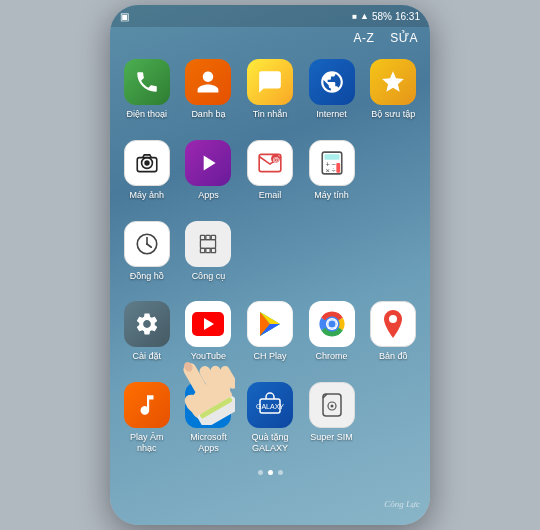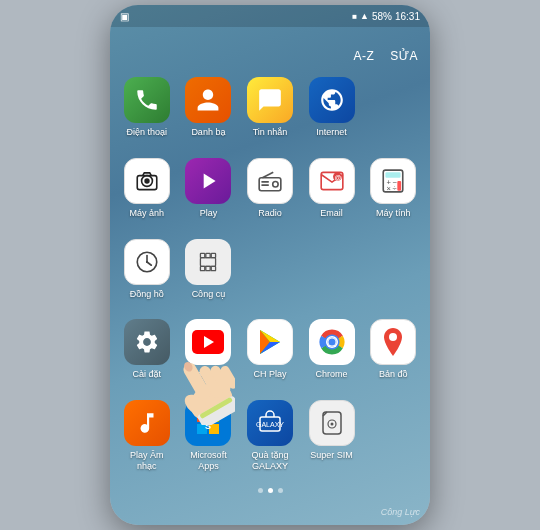--- a/index.html
+++ b/index.html
@@ -47,21 +47,20 @@
       justify-content: flex-end;
       align-items: center;
       padding: 4px 12px;
       gap: 16px;
     }
     .action-btn {
       font-size: 12px;
       color: white;
       font-weight: 500;
       letter-spacing: 0.5px;
-      margin-top: 18px;
     }
     
     .app-grid {
       display: grid;
       grid-template-columns: repeat(5, 1fr);
       gap: 0;
       padding: 4px 6px;
     }
     .app-item {
       display: flex;
@@ -130,25 +129,26 @@
       border-radius: 50%;
       background: rgba(255,255,255,0.5);
     }
     .dot.active {
       background: white;
     }
 
     
     .watermark {
       position: absolute;
-      bottom: 8px;
+      bottom: 16px;
       right: 10px;
       font-size: 9px;
       color: rgba(255,255,255,0.6);
       font-style: italic;
+      font-family: Liberation Serif, serif;
     }
 
     
     .hand-overlay {
       position: absolute;
       bottom: 105px;
       left: 55px;
       width: 70px;
       height: 80px;
       pointer-events: none;
@@ -206,20 +206,28 @@
 
     <div class="app-item">
       <div class="app-icon icon-internet">
         <svg width="26" height="26" viewBox="0 0 24 24" fill="white">
           <path d="M12 2C6.48 2 2 6.48 2 12s4.48 10 10 10 10-4.48 10-10S17.52 2 12 2zm-1 17.93c-3.95-.49-7-3.85-7-7.93 0-.62.08-1.21.21-1.79L9 15v1c0 1.1.9 2 2 2v1.93zm6.9-2.54c-.26-.81-1-1.39-1.9-1.39h-1v-3c0-.55-.45-1-1-1H8v-2h2c.55 0 1-.45 1-1V7h2c1.1 0 2-.9 2-2v-.41c2.93 1.19 5 4.06 5 7.41 0 2.08-.8 3.97-2.1 5.39z"></path>
         </svg>
       </div>
       <span class="app-label">Internet</span>
     </div>
 
+    <div class="app-item">
+      <div class="app-icon icon-collection" style="background:linear-gradient(135deg,#f5c518,#e6951a);">
+        <svg width="26" height="26" viewBox="0 0 24 24" fill="white">
+          <path d="M12 17.27L18.18 21l-1.64-7.03L22 9.24l-7.19-.61L12 2 9.19 8.63 2 9.24l5.46 4.73L5.82 21z"></path>
+        </svg>
+      </div>
+      <span class="app-label">Bộ sưu tập</span>
+    </div>
   </div>
 
   <div class="app-grid">
 
     <div class="app-item">
       <div class="app-icon icon-camera" style="background:#fff;">
         <svg width="26" height="26" viewBox="0 0 24 24">
           <circle cx="12" cy="12" r="5" fill="none" stroke="#222" stroke-width="1.5"></circle>
           <circle cx="12" cy="12" r="2.5" fill="#222"></circle>
           <rect x="3" y="7" width="18" height="13" rx="2" fill="none" stroke="#222" stroke-width="1.5"></rect>
@@ -228,35 +236,23 @@
       </div>
       <span class="app-label">Máy ảnh</span>
     </div>
 
     <div class="app-item">
       <div class="app-icon icon-video">
         <svg width="26" height="26" viewBox="0 0 24 24" fill="white">
           <path d="M8 5v14l11-7z"></path>
         </svg>
       </div>
-      <span class="app-label">Play</span>
-    </div>
-
-    <div class="app-item">
-      <div class="app-icon icon-radio" style="background:#fff;">
-        <svg width="26" height="26" viewBox="0 0 24 24">
-          <rect x="2" y="9" width="20" height="12" rx="2" fill="none" stroke="#555" stroke-width="1.5"></rect>
-          <circle cx="17" cy="15" r="2.5" fill="none" stroke="#555" stroke-width="1.5"></circle>
-          <line x1="5" y1="9" x2="15" y2="4" stroke="#555" stroke-width="1.5"></line>
-          <rect x="4" y="12" width="7" height="1.5" rx="0.5" fill="#555"></rect>
-          <rect x="4" y="15" width="7" height="1.5" rx="0.5" fill="#555"></rect>
-        </svg>
-      </div>
-      <span class="app-label">Radio</span>
-    </div>
+      <span class="app-label">Apps</span>
+    </div>
+
 
     <div class="app-item">
       <div class="app-icon icon-email" style="background:#fff;">
         <svg width="26" height="26" viewBox="0 0 24 24">
           <rect x="2" y="4" width="20" height="16" rx="2" fill="none" stroke="#d44" stroke-width="1.5"></rect>
           <polyline points="2,6 12,13 22,6" fill="none" stroke="#d44" stroke-width="1.5"></polyline>
           <circle cx="17" cy="8" r="4" fill="#d44"></circle>
           <text x="14.5" y="11" font-size="6" fill="white" font-weight="bold">@</text>
         </svg>
       </div>

